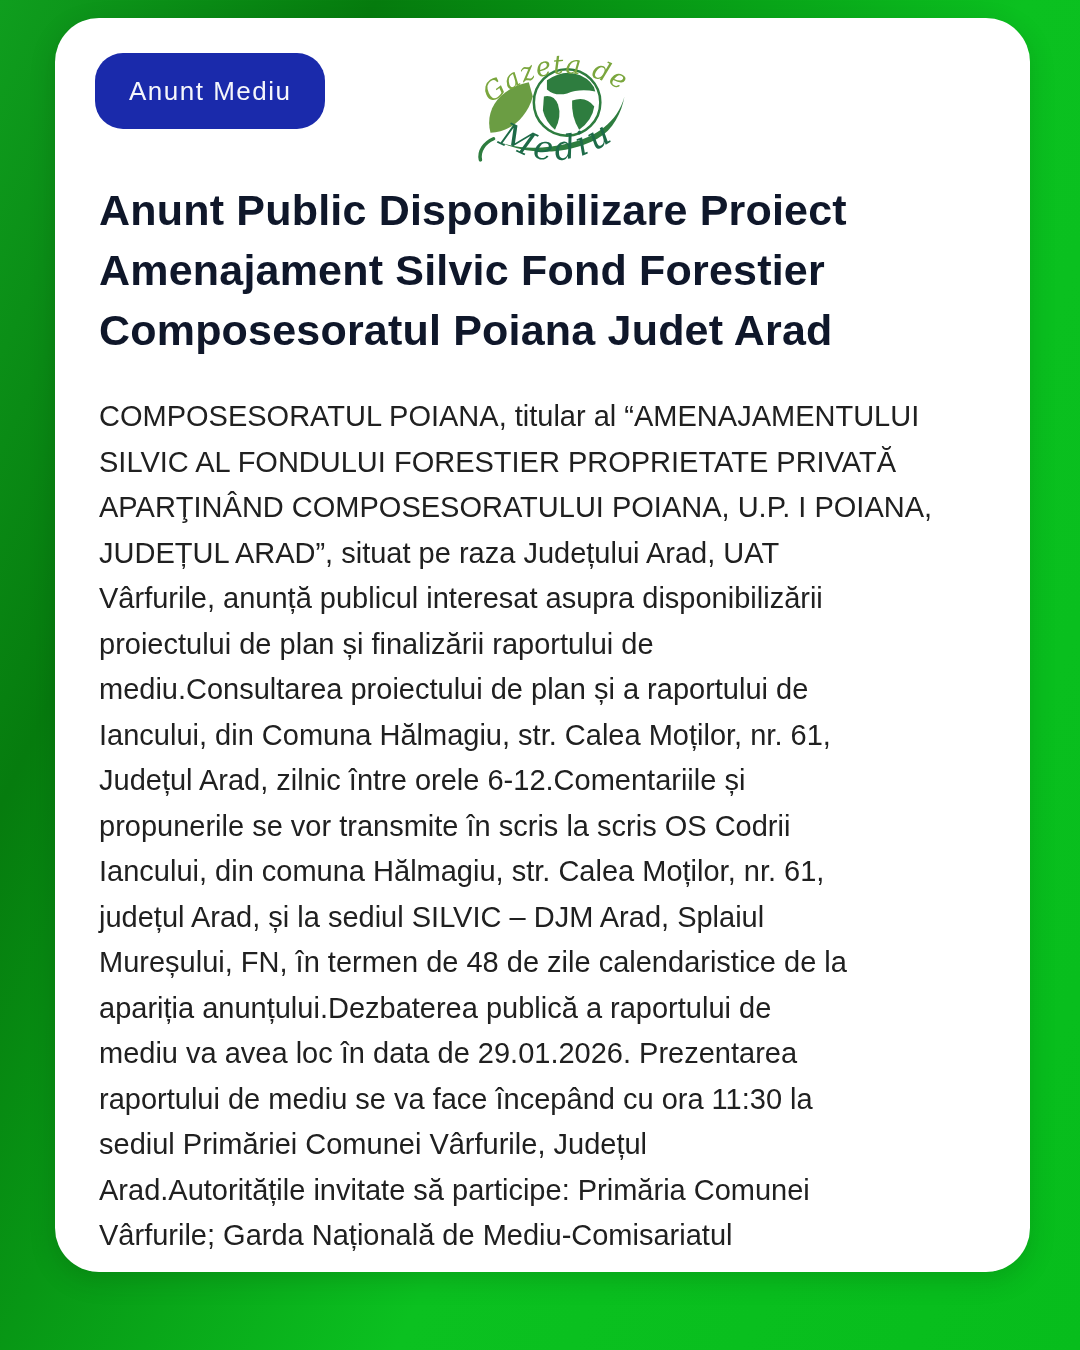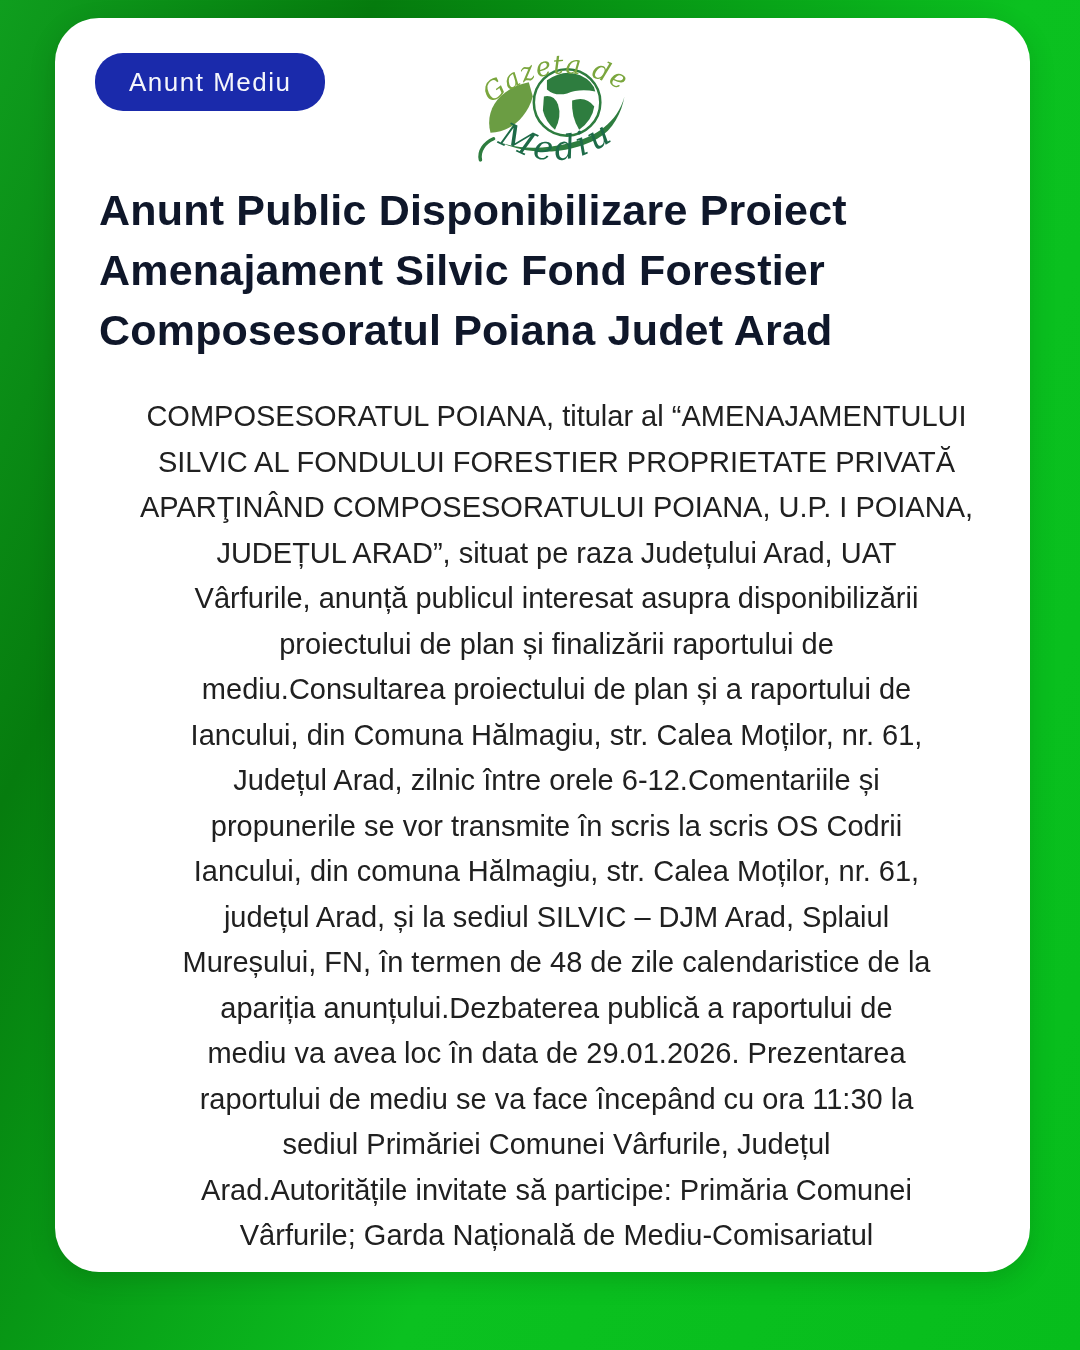--- a/index.html
+++ b/index.html
@@ -11,42 +11,42 @@
     font-family:"Liberation Sans",sans-serif;
   }
   .card{
     position:absolute;left:55px;top:18px;width:975px;height:1254px;
     background:#ffffff;border-radius:44px;overflow:hidden;
     box-shadow:0 8px 26px rgba(0,40,0,0.18);
   }
   .badge{
     position:absolute;left:40px;top:35px;height:54px;
     display:inline-flex;align-items:center;
-    padding:2px 34px;border-radius:28px;
+    padding:11px 34px;border-radius:28px;
     background:#1a2aab;color:#f5f6fb;
     font-size:26px;letter-spacing:1.5px;font-weight:500;
     white-space:nowrap;
   }
   .logo{
     position:absolute;left:calc(50% + 14px);top:20px;
     transform:translateX(-50%);
     width:182px;height:136px;
   }
   .logo svg{width:100%;height:100%;display:block;}
   .logo .arc-top{font:italic 26px "DejaVu Serif",serif;letter-spacing:1px;fill:#7aa63d;}
   .logo .arc-bottom{font:italic 33px "DejaVu Serif",serif;letter-spacing:4px;fill:#1d6b48;}
   .headline{
     position:absolute;left:44px;top:162px;width:905px;
     color:#0f172a;font-size:43px;font-weight:700;
     line-height:60px;letter-spacing:0.2px;
   }
   .headline .hl-line{white-space:nowrap;}
   .bodytext{
     position:absolute;left:44px;top:376px;width:915px;
-    color:#202020;font-size:29px;line-height:45.5px;font-weight:400;text-align:center;
+    color:#202020;font-size:29px;line-height:45.5px;font-weight:400;
   }
   .bodytext .body-line{white-space:nowrap;height:45.5px;}
 </style>
 </head>
 <body>
 
 <div class="stage">
   <div class="card">
 
     <div class="badge">Anunt Mediu</div>

